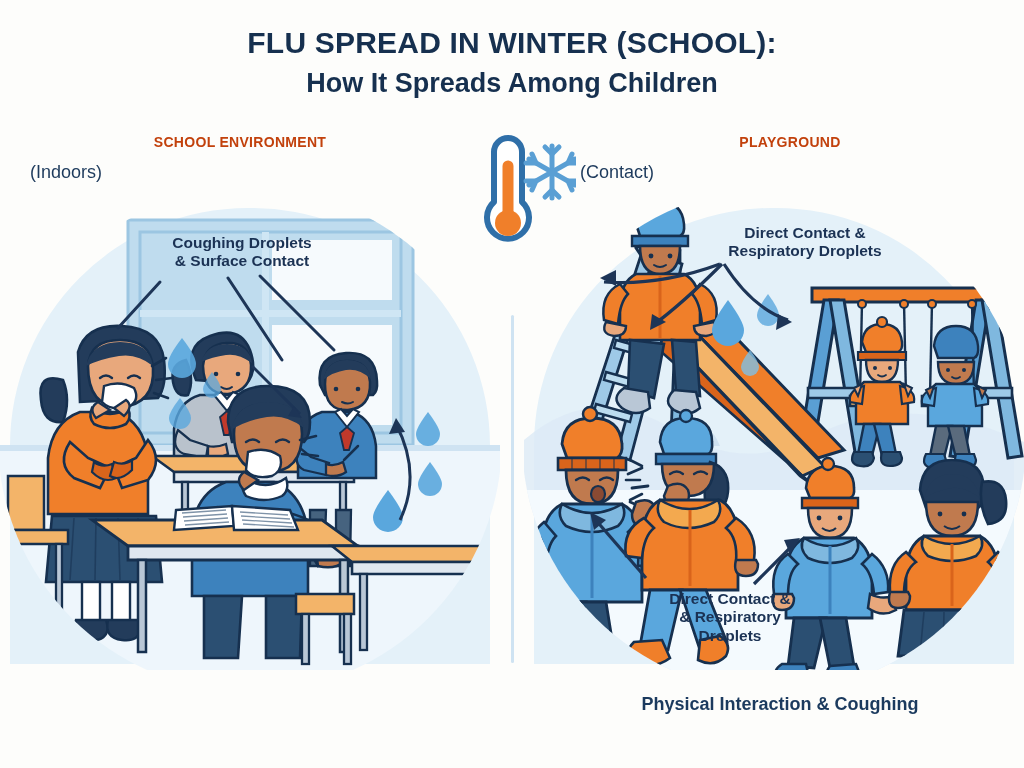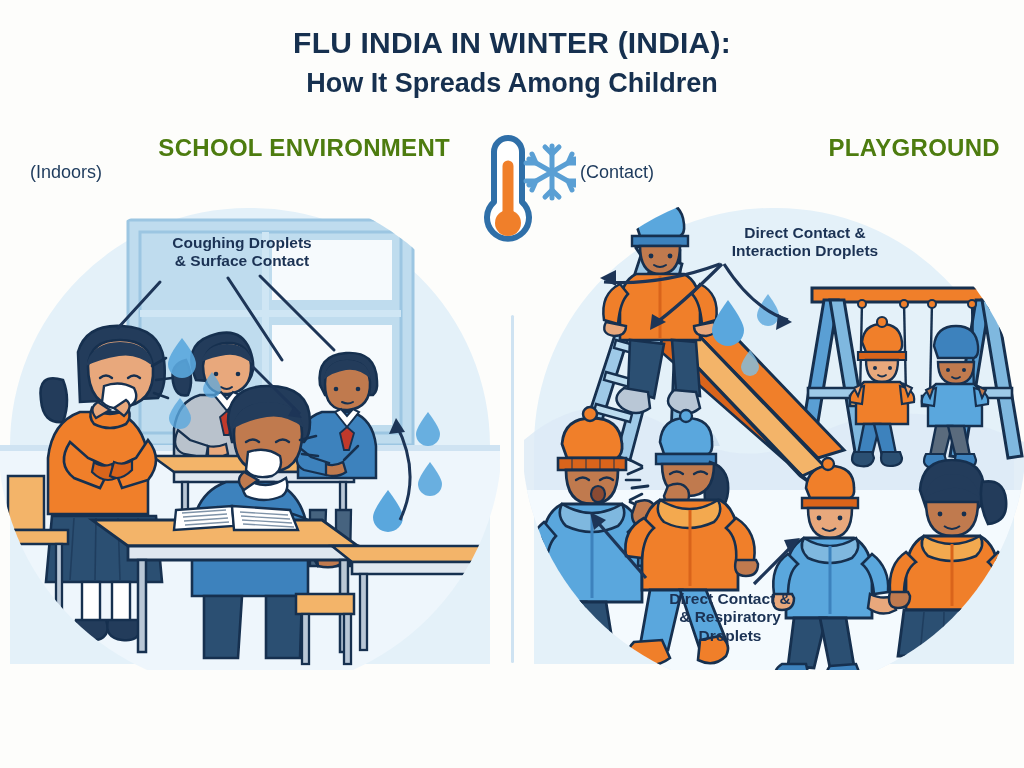--- a/index.html
+++ b/index.html
@@ -16,22 +16,22 @@
   
   .title1{
     position:absolute;left:0;right:0;top:26px;text-align:center;
     font-size:30px;font-weight:bold;letter-spacing:.2px;color:#16304f;
   }
   .title2{
     position:absolute;left:0;right:0;top:68px;text-align:center;
     font-size:27px;font-weight:bold;color:#16304f;
   }
   .sec-head{
-    position:absolute;text-align:right;font-size:24px;font-weight:bold;
-    color:#4d7c0f;letter-spacing:.3px;
+    position:absolute;text-align:center;font-size:14px;font-weight:bold;
+    color:#c2410c;letter-spacing:.3px;
   }
   .sec-sub{
     position:absolute;text-align:left;font-size:18px;font-weight:normal;
     color:#1d3a5c;
   }
   .note{
     position:absolute;text-align:center;font-size:15.5px;font-weight:600;
     line-height:1.18;color:#1b3254;
   }
   .caption{
@@ -42,21 +42,21 @@
     position:absolute;text-align:center;font-size:16.5px;font-weight:600;
     line-height:1.2;color:#1b3254;
   }
   svg{display:block;}
 </style>
 </head>
 <body>
 
 <div id="stage">
 
-  <div class="title1">FLU INDIA IN WINTER (INDIA):</div>
+  <div class="title1">FLU SPREAD IN WINTER (SCHOOL):</div>
   <div class="title2">How It Spreads Among Children</div>
 
   <div class="sec-head" style="left:30px;top:134px;width:420px;">SCHOOL ENVIRONMENT</div>
   <div class="sec-sub" style="left:30px;top:162px;width:420px;">(Indoors)</div>
 
   <div class="sec-head" style="left:580px;top:134px;width:420px;">PLAYGROUND</div>
   <div class="sec-sub" style="left:580px;top:162px;width:420px;">(Contact)</div>
 
   <svg class="abs" style="left:0px;top:190px;" width="500" height="480" viewBox="0 0 500 480">
     <defs>
@@ -572,23 +572,24 @@
       </g>
       <g fill="#1d3557">
         <path d="M66,322 l4,18 l12,-10 z"></path>
         <path d="M276,348 l-16,2 l6,14 z"></path>
       </g>
     </g>
   </svg>
 
   <div class="note" style="left:690px;top:224px;width:230px;">
     <div>Direct Contact &amp;</div>
-    <div>Interaction Droplets</div>
+    <div>Respiratory Droplets</div>
   </div>
 
   <div class="note" style="left:620px;top:590px;width:220px;">
     <div>Direct Contact &amp;</div>
     <div>&amp; Respiratory</div>
     <div>Droplets</div>
   </div>
 
+  <div class="caption" style="left:570px;top:694px;width:420px;">Physical Interaction &amp; Coughing</div>
 
 </div>
 
 </body></html>

